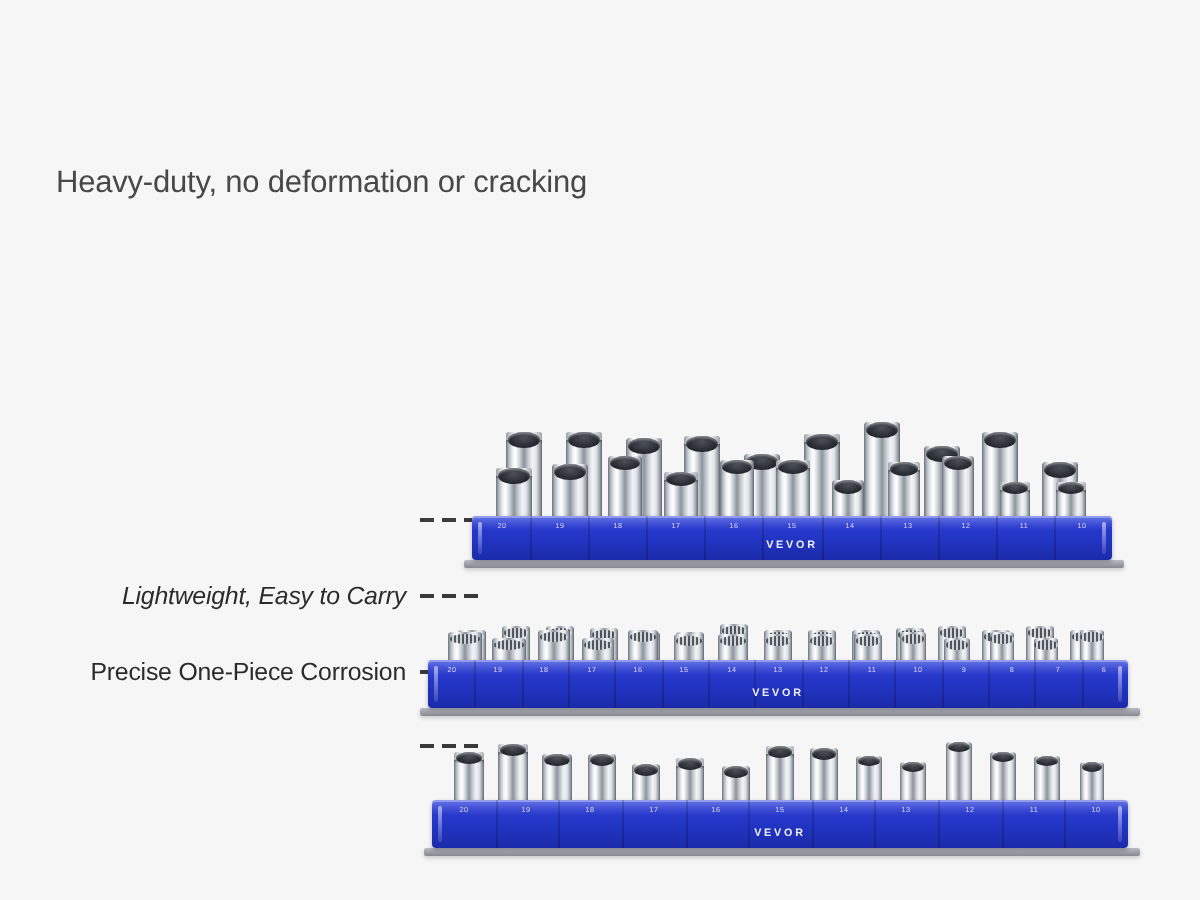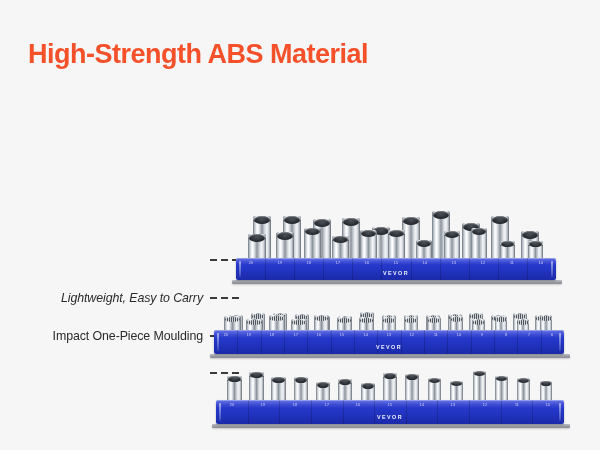--- a/index.html
+++ b/index.html
@@ -109,40 +109,40 @@
   .shadowline{
     position:absolute;left:0;right:0;bottom:0;height:3px;
     background:linear-gradient(180deg,rgba(0,0,0,0),rgba(0,0,0,.35));
   }
 </style>
 </head>
 <body>
 
 <div id="stage">
 
-  <div class="headline">High-Strength ABS Material</div>
+  <div class="subhead">Heavy-duty, no deformation or cracking</div>
 
   <div id="callouts">
       <div class="callout" style="top: 252px; left: 0px; width: 239px;">
         <span class="dashrow">
           <span class="dash"></span>
           <span class="dash"></span>
           <span class="dash"></span>
         </span>
       </div>
       <div class="callout" style="top: 290px; left: 0px; width: 239px; font-style: italic;">
         <span class="ctext">Lightweight, Easy to Carry</span>
         <span class="dashrow">
           <span class="dash"></span>
           <span class="dash"></span>
           <span class="dash"></span>
         </span>
       </div>
       <div class="callout" style="top: 328px; left: 0px; width: 239px;">
-        <span class="ctext">Impact One-Piece Moulding</span>
+        <span class="ctext">Precise One-Piece Corrosion</span>
         <span class="dashrow">
           <span class="dash"></span>
           <span class="dash"></span>
           <span class="dash"></span>
         </span>
       </div>
       <div class="callout" style="top: 365px; left: 0px; width: 239px;">
         <span class="dashrow">
           <span class="dash"></span>
           <span class="dash"></span>

